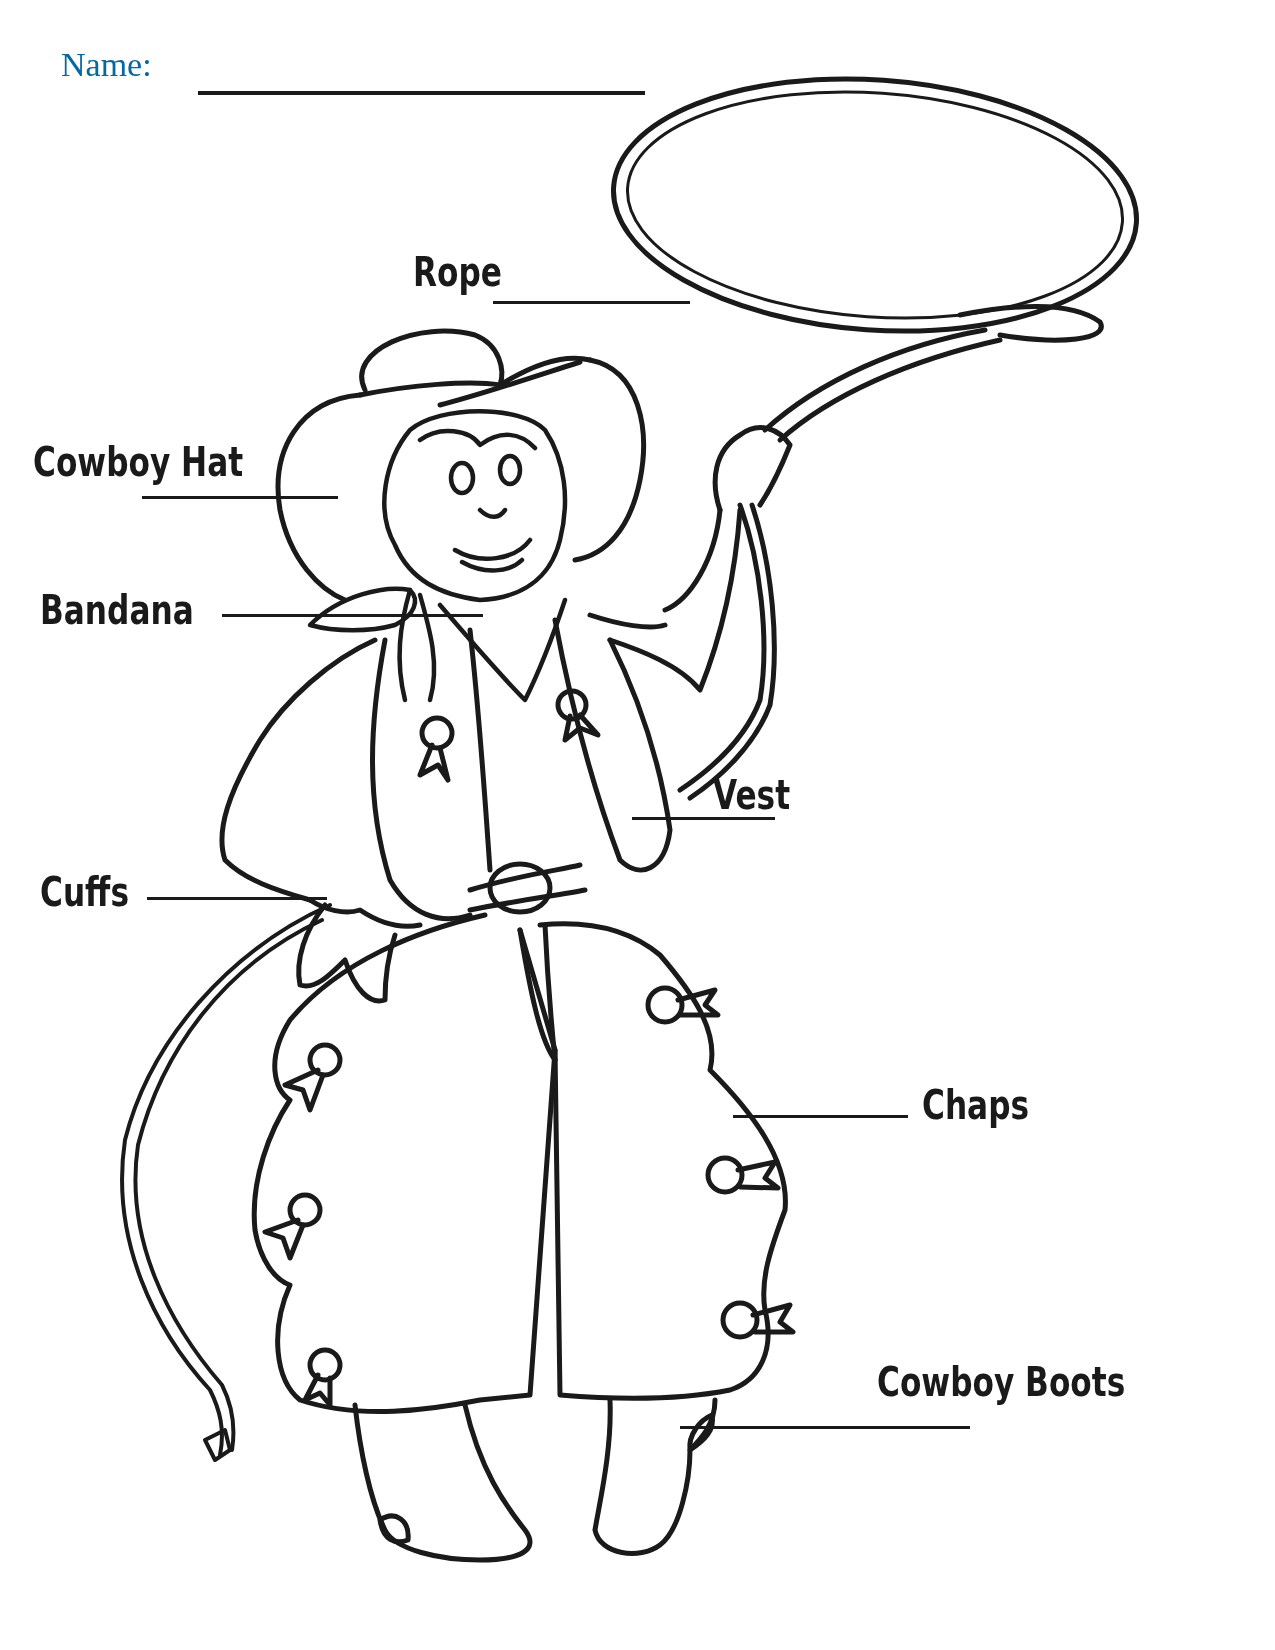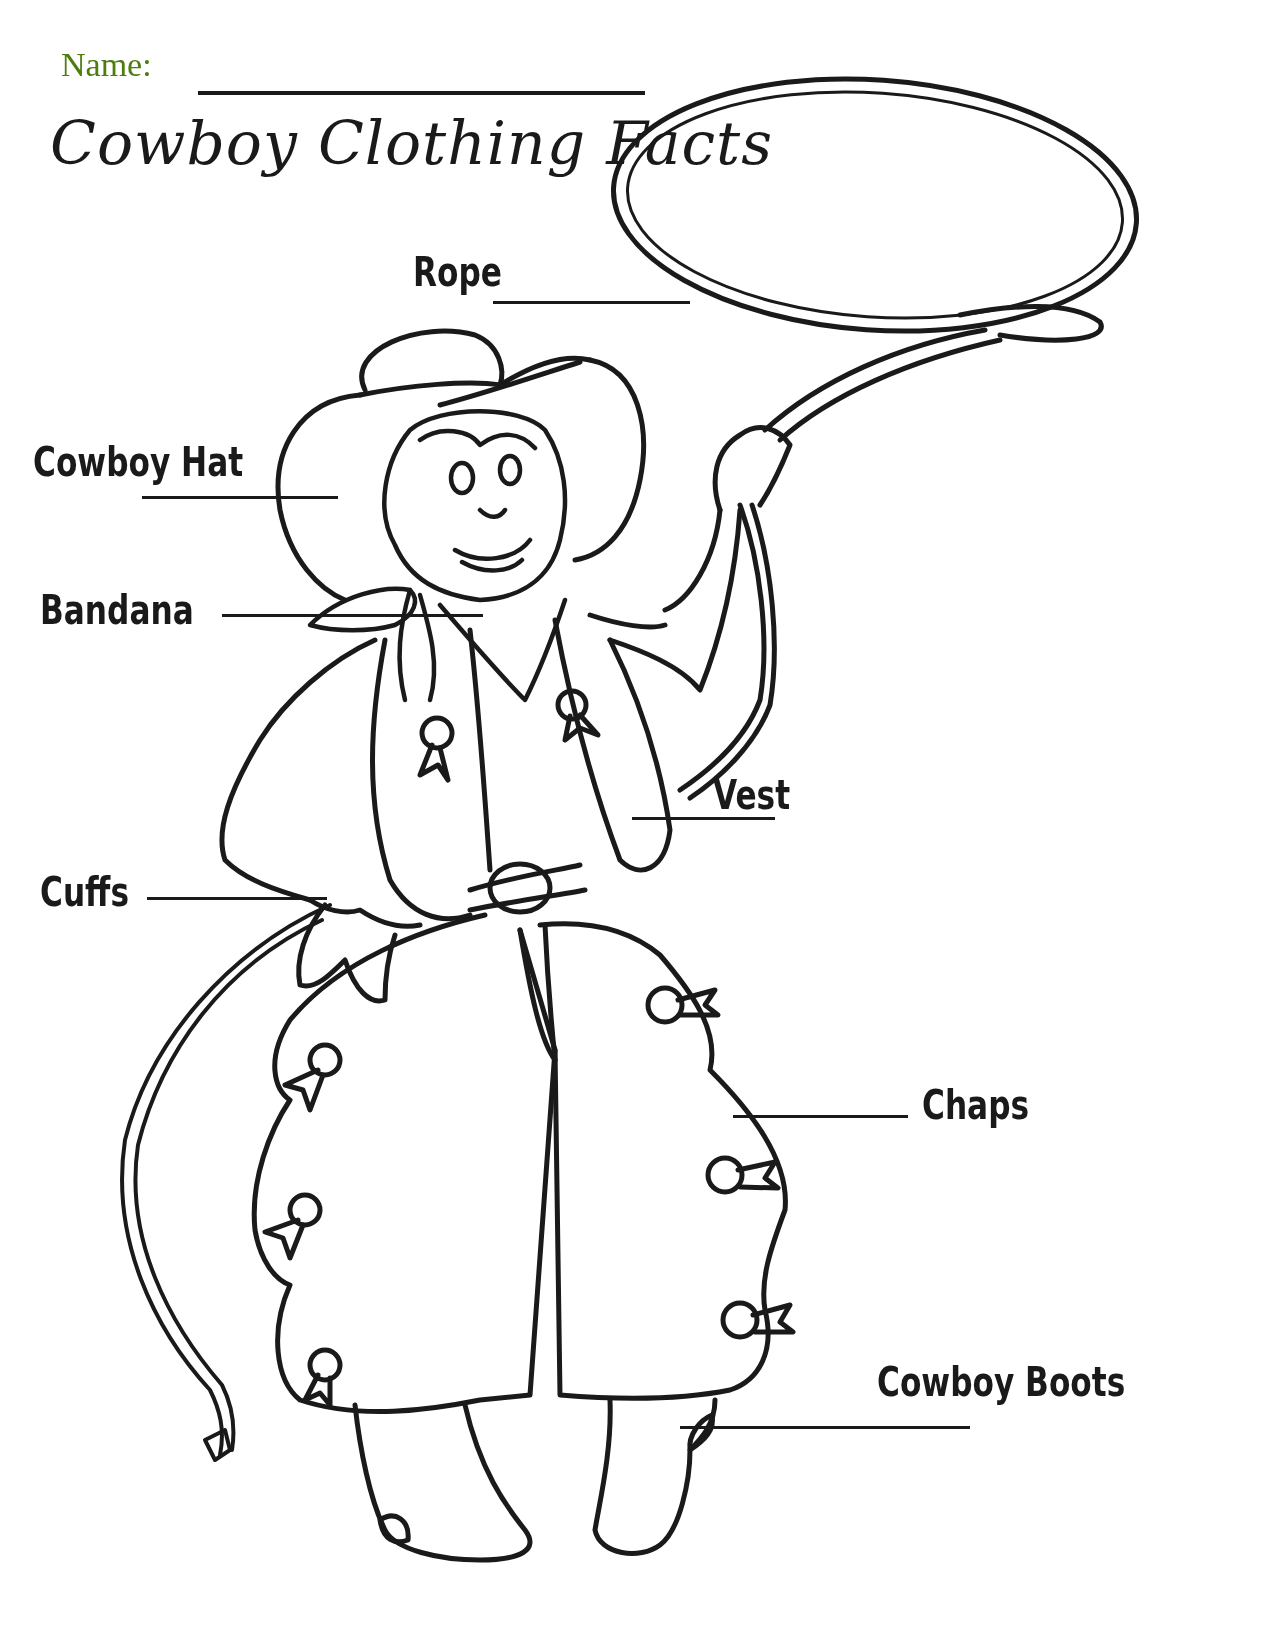--- a/index.html
+++ b/index.html
@@ -1,21 +1,21 @@
 <!DOCTYPE html>
 <html><head>
 <meta charset="utf-8">
 <style>
   html, body { margin: 0; padding: 0; background: #ffffff; }
   body { width: 1275px; height: 1650px; position: relative; overflow: hidden; }
   .page { position: absolute; left: 0; top: 0; width: 1275px; height: 1650px; background: #fff; }
   .name-label {
     position: absolute; left: 61px; top: 48px;
     font-family: "Liberation Serif", "DejaVu Serif", serif;
-    font-size: 34px; color: #4d7c0f; line-height: 1;
+    font-size: 34px; color: #0369a1; line-height: 1;
   }
   .name-line {
     position: absolute; left: 198px; top: 91px; width: 447px; height: 4px; background: #1a1a1a;
   }
   .title {
     position: absolute; left: 50px; top: 110px;
     font-family: "DejaVu Serif", "Liberation Serif", serif;
     font-style: italic; font-size: 60px; color: #1a1a1a; line-height: 1.1;
     letter-spacing: 1px; font-weight: normal;
   }
@@ -30,21 +30,20 @@
   svg.drawing { position: absolute; left: 0; top: 0; }
 </style>
 </head>
 <body>
 
 <div class="page">
 
   <div class="name-label">Name:</div>
   <div class="name-line"></div>
 
-  <div class="title">Cowboy Clothing Facts</div>
 
   <svg class="drawing" width="1275" height="1650" viewBox="0 0 1275 1650" fill="none" stroke="#1a1a1a" stroke-linecap="round" stroke-linejoin="round">
 
     <g stroke-width="5">
       <ellipse cx="875" cy="205" rx="262" ry="125" transform="rotate(4 875 205)"></ellipse>
       <ellipse cx="875" cy="205" rx="248" ry="112" transform="rotate(4 875 205)" stroke-width="3"></ellipse>
       <path d="M960 315 C1010 305 1070 300 1100 322 C1110 340 1060 345 1000 335"></path>
       <path d="M985 330 C900 345 820 380 765 430"></path>
       <path d="M1000 340 C910 360 830 395 780 440"></path>
     </g>

